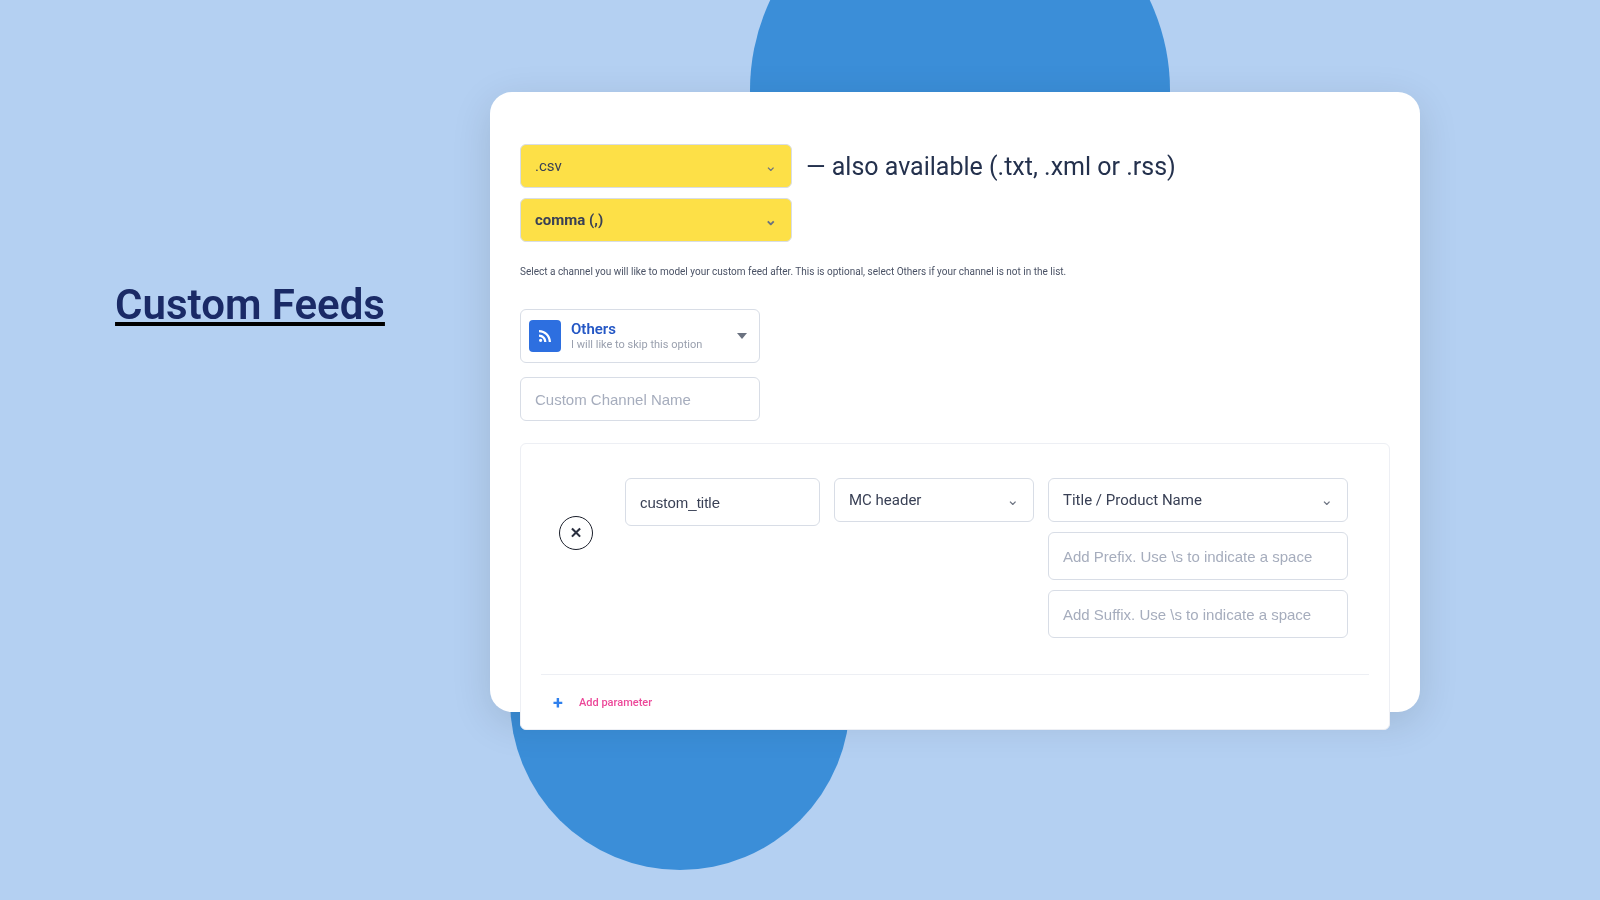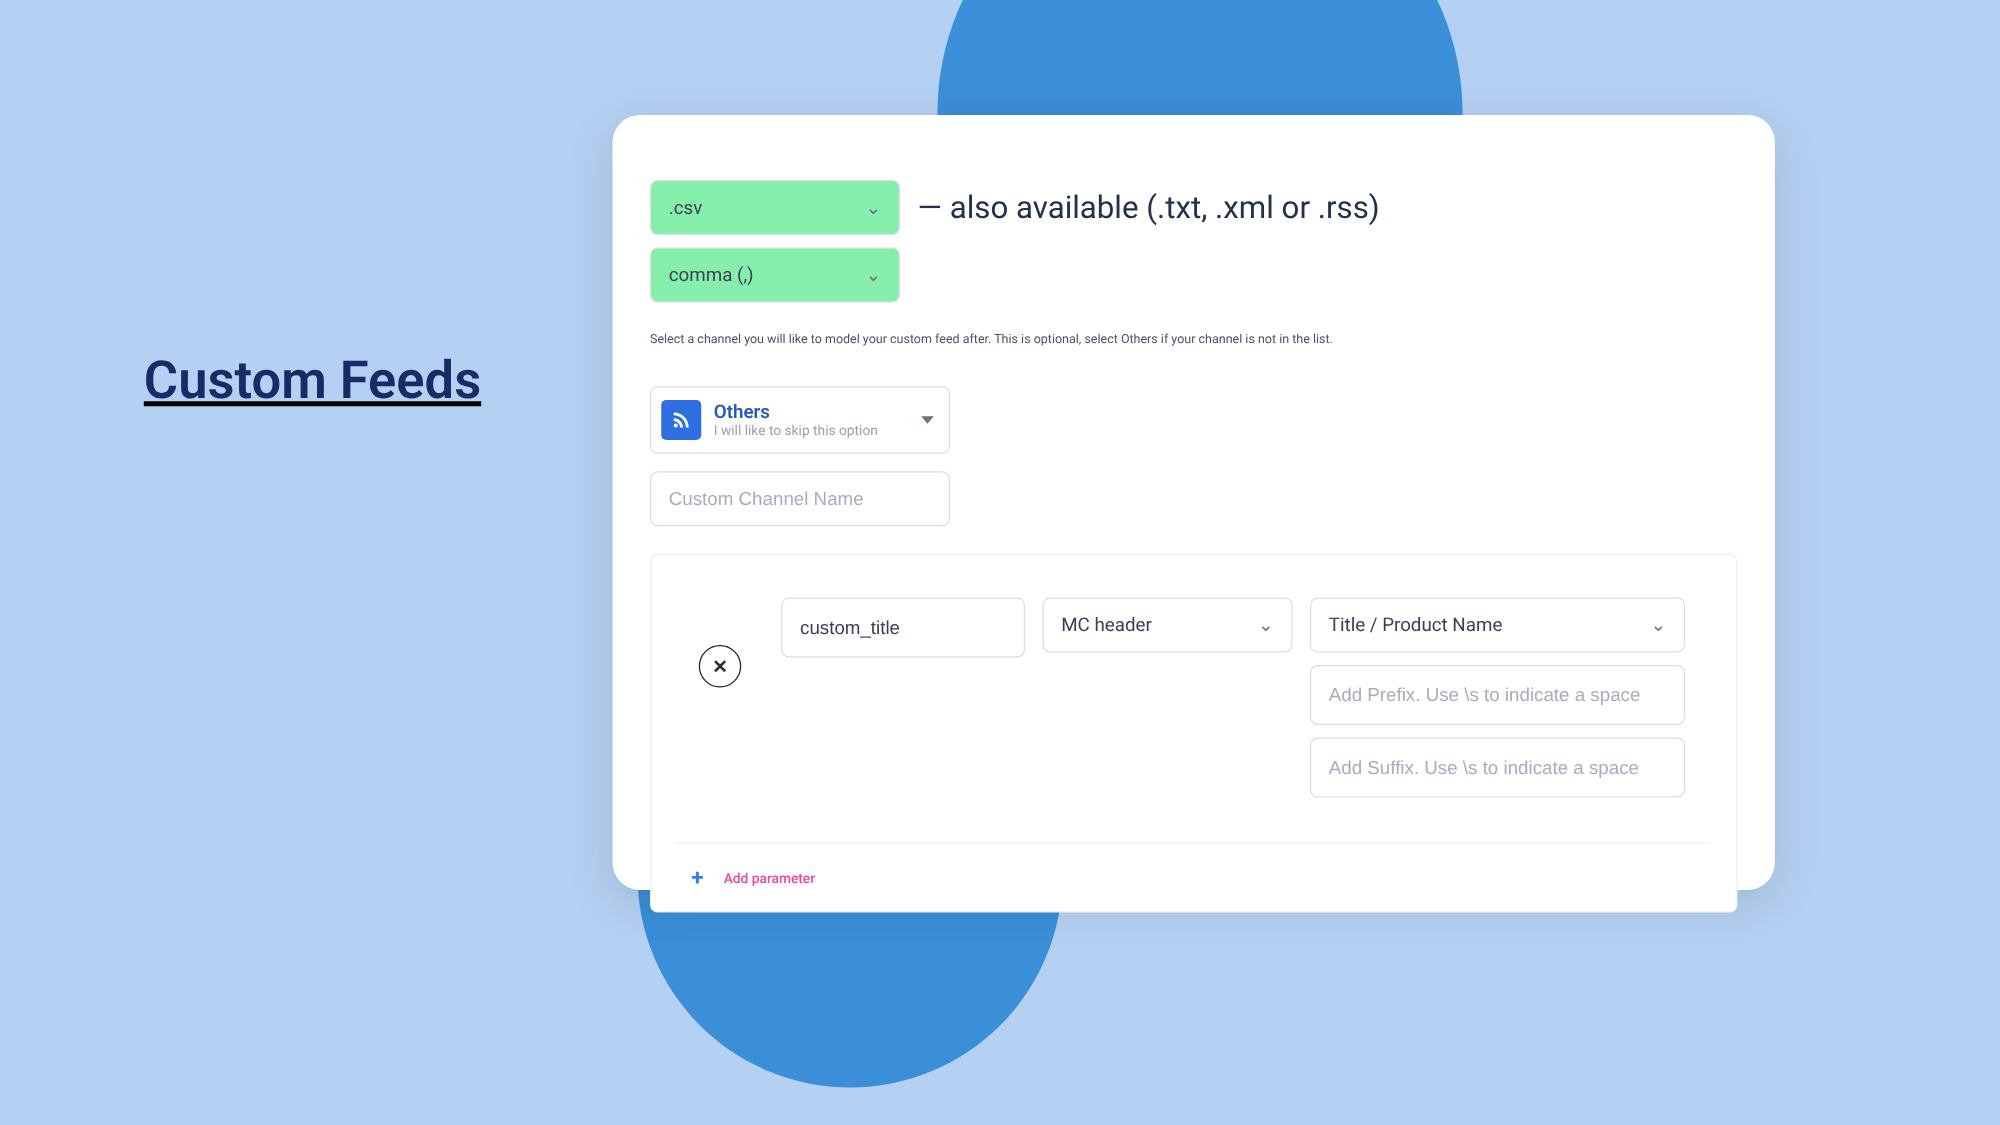--- a/index.html
+++ b/index.html
@@ -49,39 +49,39 @@
     width: 930px; height: 620px;
     background: #fff;
     border-radius: 22px;
     box-shadow: 0 10px 40px rgba(0,0,0,0.12);
     padding: 52px 30px 30px 30px;
     z-index: 3;
   }
 
   .row-top { display: flex; align-items: center; gap: 14px; }
   .select-box {
-    width: 200px;
+    width: 272px;
     height: 44px;
     border: 1px solid #d8dde6;
     border-radius: 6px;
     display: flex;
     align-items: center;
     justify-content: space-between;
     padding: 0 14px;
     font-size: 15px;
     color: #394055;
     cursor: pointer;
-    background: #86efac;
+    background: #fde047;
   }
   .avail-text {
     font-size: 25px;
     color: #24314d;
   }
 
-  .row2 { margin-top: 10px; }
+  .row2 { margin-top: 10px; font-weight: bold; }
 
   .helper {
     margin-top: 24px;
     font-size: 10px;
     color: #4a5265;
   }
 
   .channel-select {
     margin-top: 32px;
     width: 240px;

